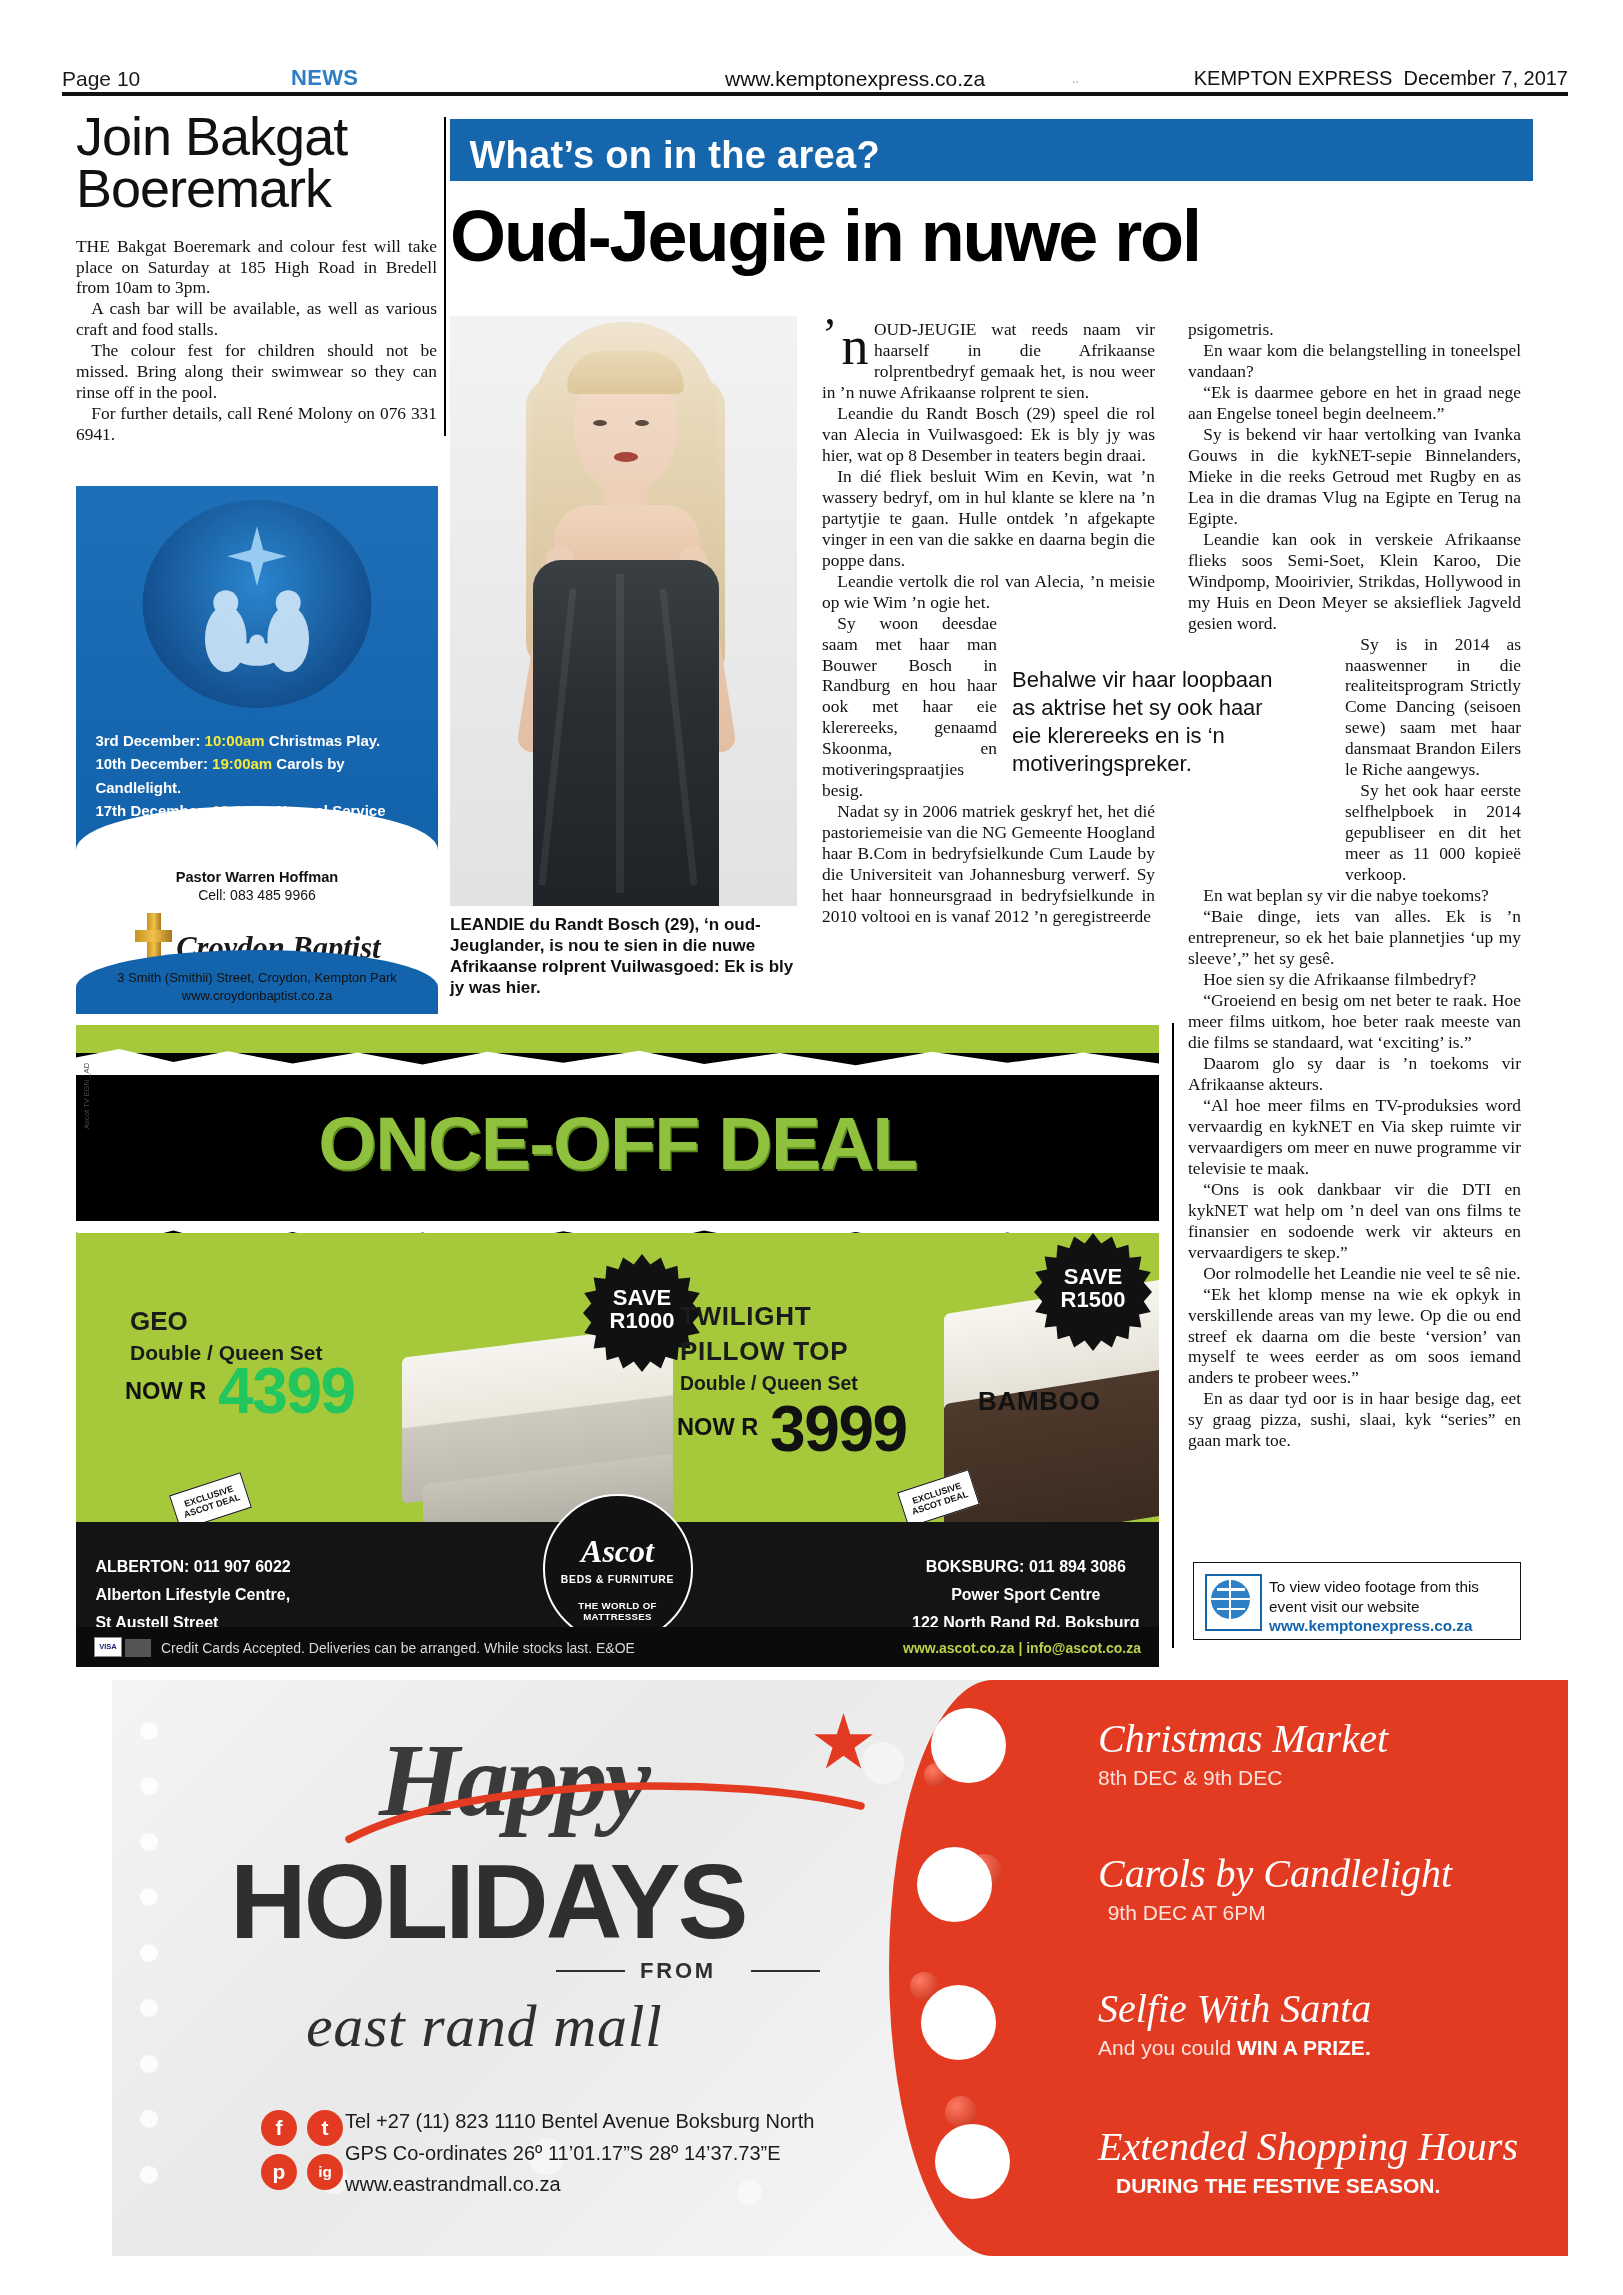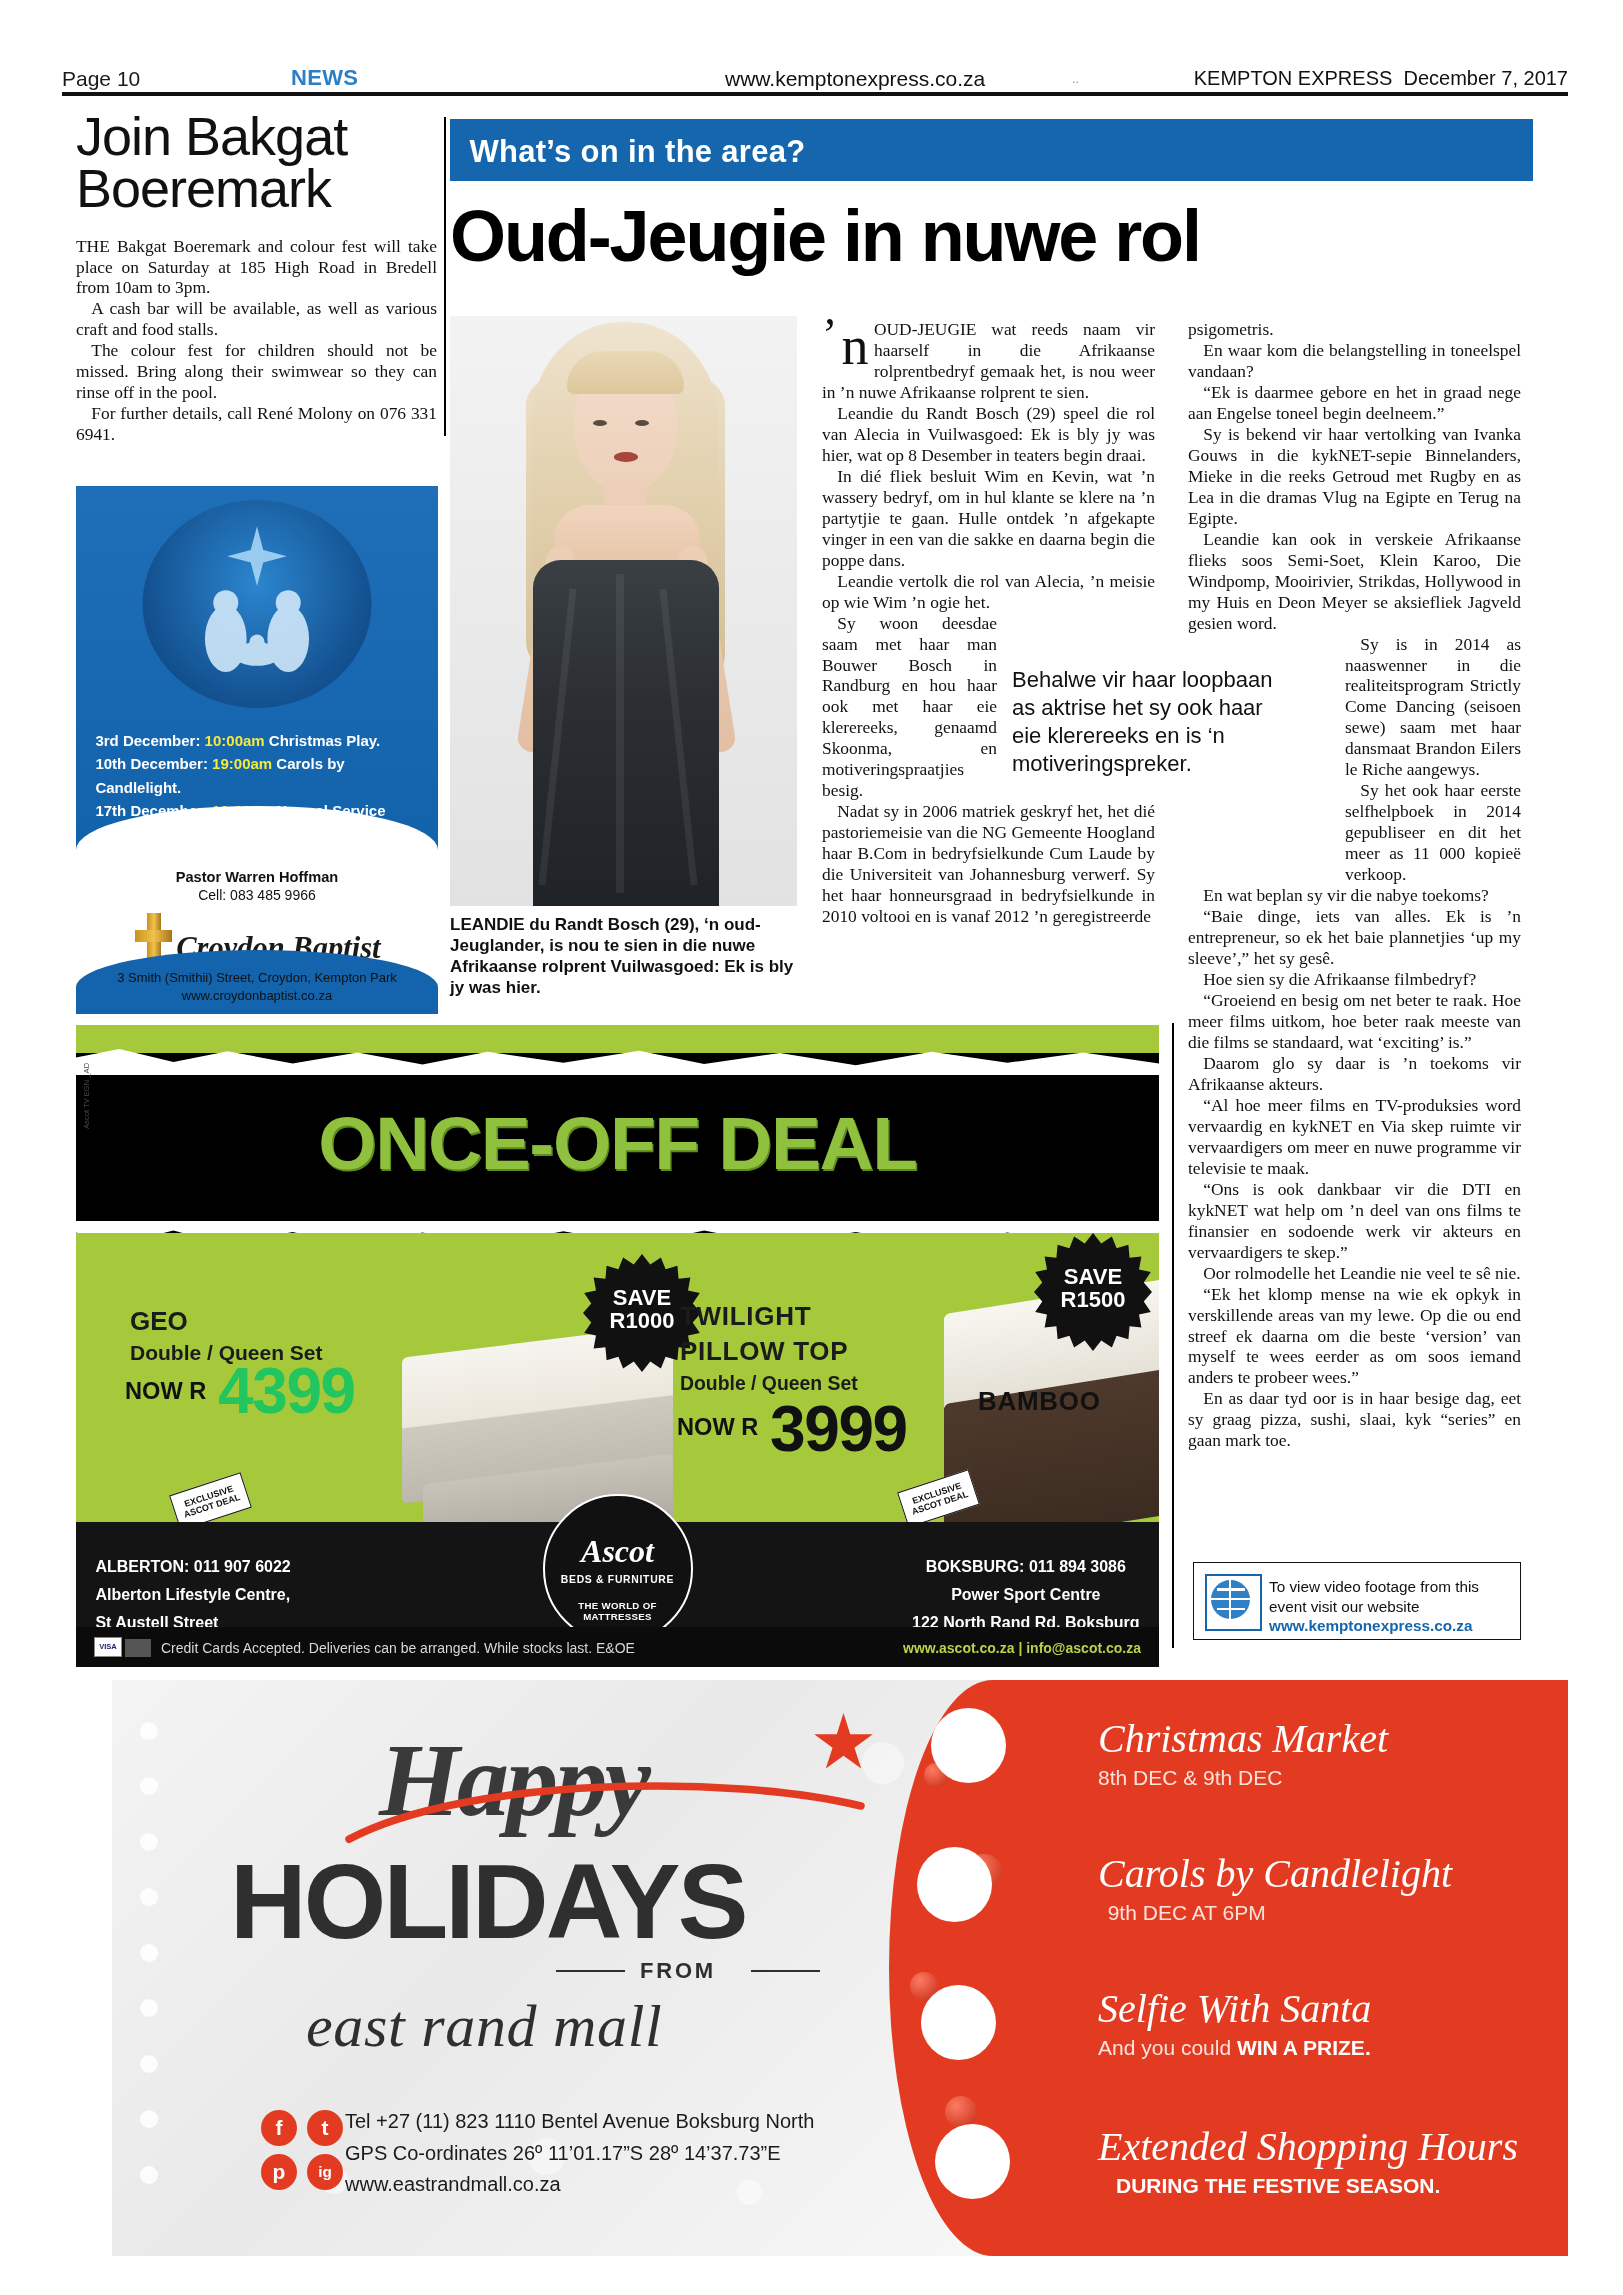--- a/index.html
+++ b/index.html
@@ -59,21 +59,21 @@
   .cl-cross:after  { left:1.4px; top:16.7px; width:37px; height:12.5px; }
   .cl-word { font-family:"Liberation Serif", serif; font-style:italic; font-weight:bold; font-size:30.5px; color:#1a1a1a; }
   .cl-sub  { font-family:"Liberation Serif", serif; font-style:italic; font-weight:bold; font-size:19.4px; color:#1a1a1a;
              display:block; margin-top:-5.6px; margin-left:90px; text-align:center;}
   .church-addr { position:absolute; left:0; right:0; bottom:9.7px; text-align:center;
                  font-family:"Liberation Sans", sans-serif; font-size:13px; color:#111; line-height:1.35; }
 
   
   .whatson { position:absolute; left:450px; top:119px; width:1083px; height:62px; background:#1566ad; }
   .whatson span { position:absolute; left:19.4px; top:14.6px; font-family:"Liberation Sans", sans-serif;
-                  font-weight:bold; font-size:31px; color:#fff; letter-spacing:0.3px;text-align:center; }
+                  font-weight:bold; font-size:38px; color:#fff; letter-spacing:0.3px;text-align:center; }
 
   
   .bighead { position:absolute; left:450px; top:200px; width:1090px;
              font-family:"Liberation Sans", sans-serif; font-weight:bold; font-size:72px;
              letter-spacing:-2.1px; color:#000; line-height:1; white-space:nowrap; }
 
   
   .photo { position:absolute; left:450px; top:316px; width:347px; height:590px; overflow:hidden;
            background:#cfcfcf; }
   .ph-bg { position:absolute; inset:0; background:linear-gradient(180deg,#f3f3f3 0%, #ebebeb 45%, #e2e2e2 100%); }

